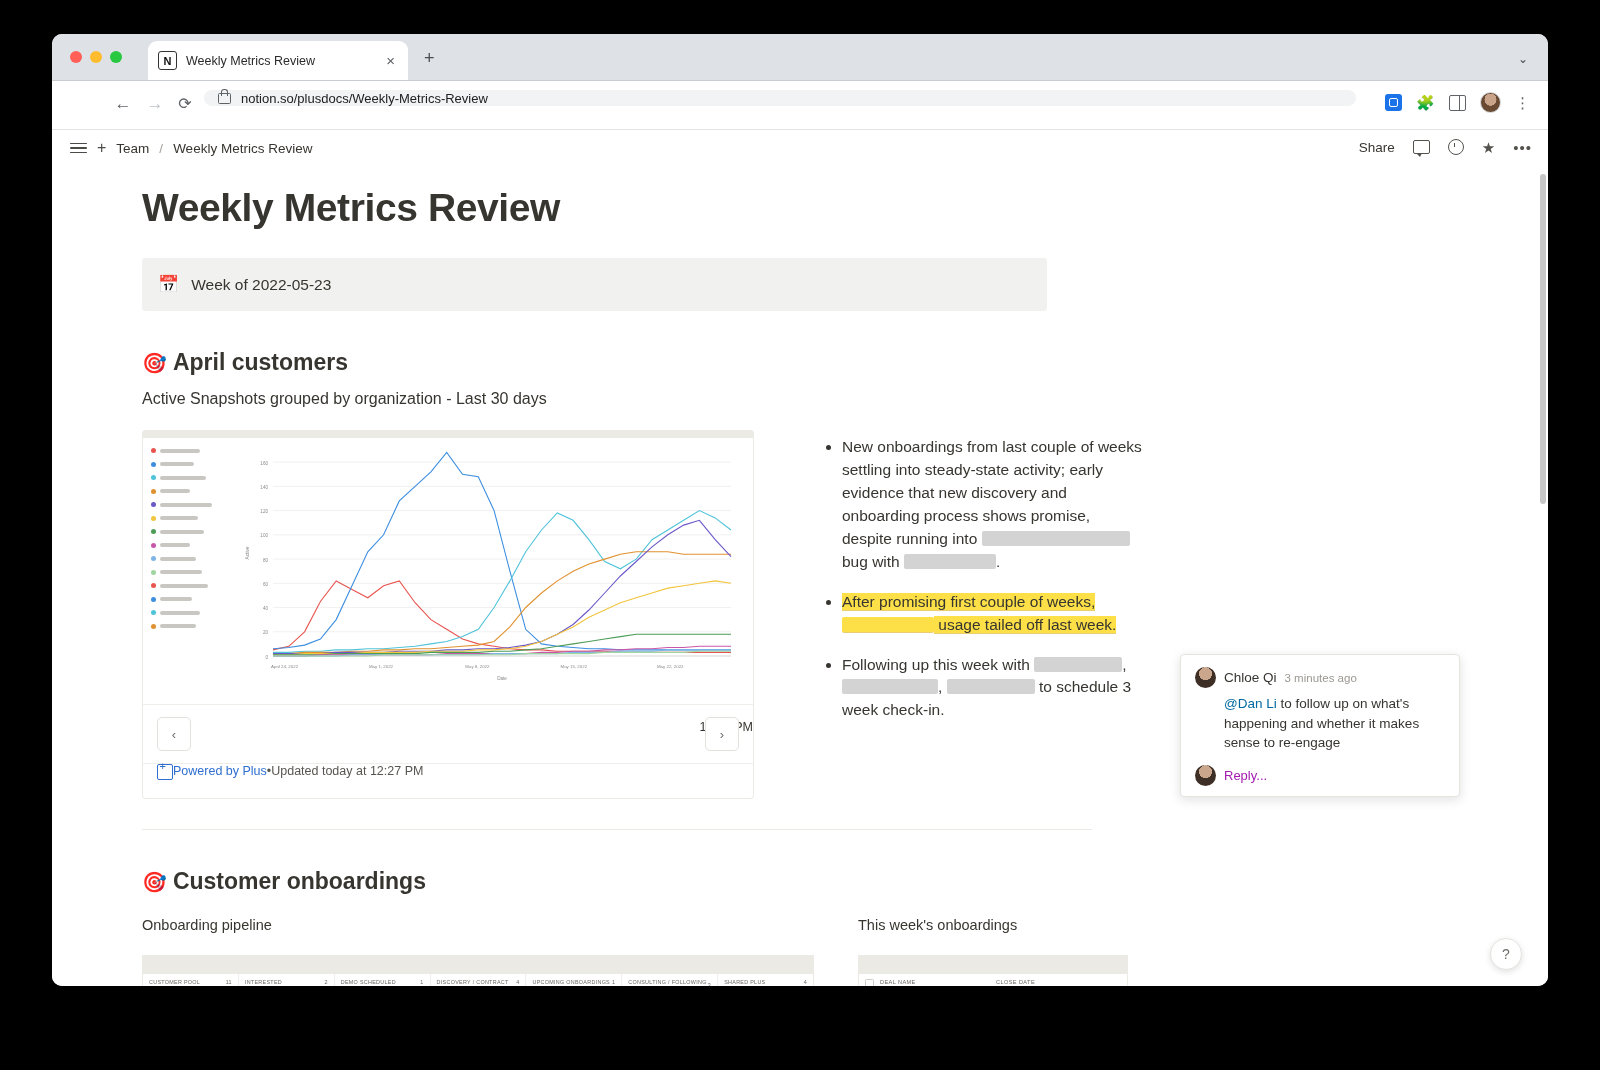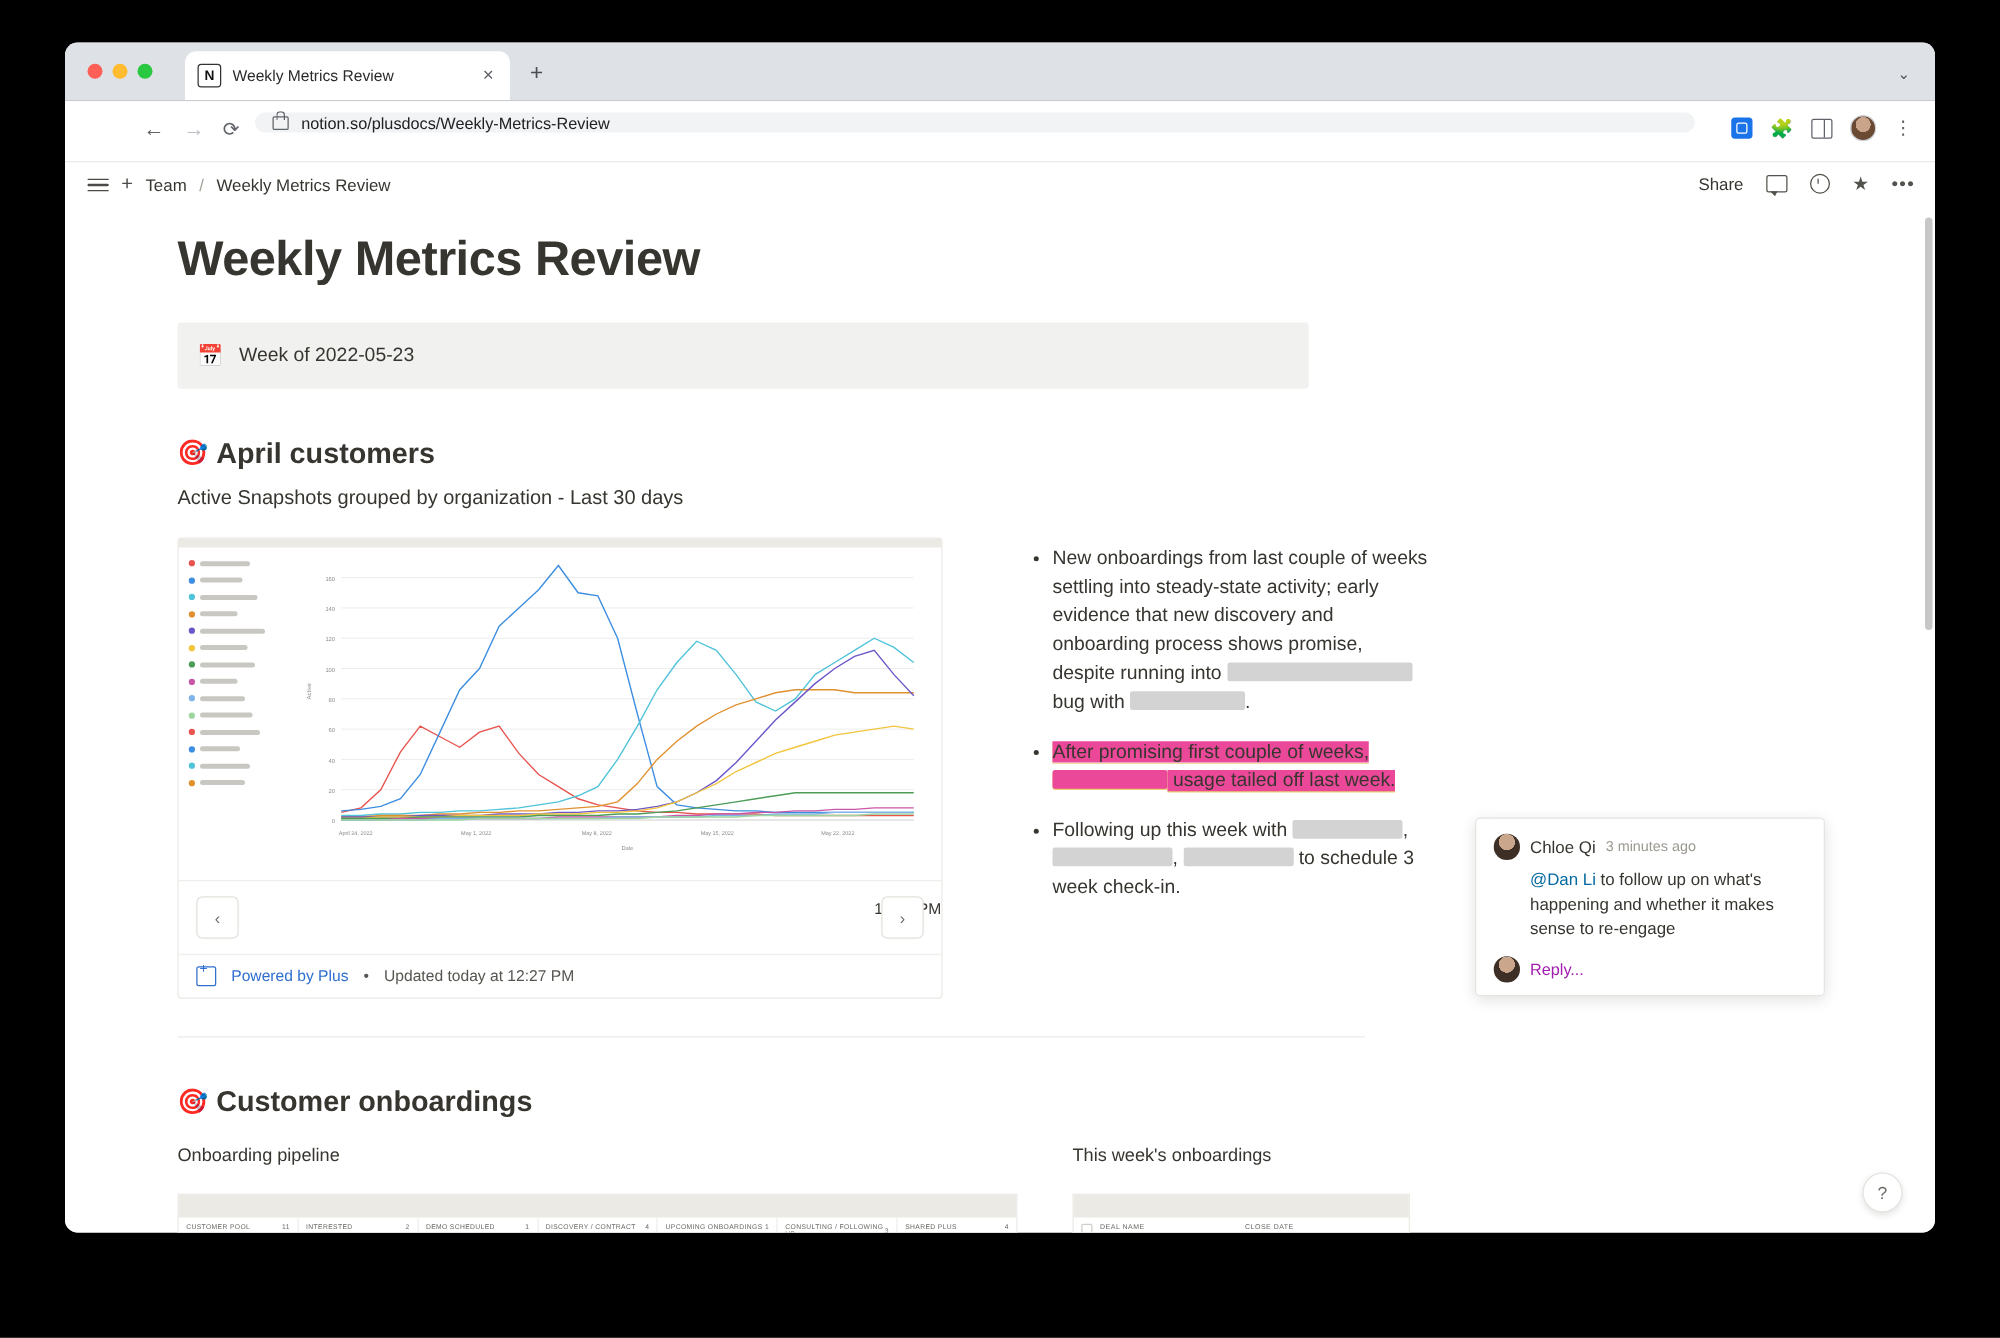--- a/index.html
+++ b/index.html
@@ -368,22 +368,21 @@
     text-align: right;
     font-size: 12.5px;
     color: #37352f;
     line-height: 1.45;
   }
   .chart-time .d2 { color: #9b9890; }
   .chart-foot {
     height: 34px;
     border-top: 1px solid #f0eeea;
     display: flex;
-    align-items: center;
-    gap: 12px;
+    gap: 0;
     padding-left: 14px;
     font-size: 12.5px;
     color: #57554f;
   }
   .plus-logo {
     width: 14px; height: 14px;
     border: 1.6px solid #2f6fd0;
     border-radius: 2px;
     position: relative;
     flex: none;
@@ -409,21 +408,21 @@
     color: #37352f;
     margin-bottom: 17px;
   }
   .redacted {
     display: inline-block;
     background: #d3d3d3;
     border-radius: 2px;
     height: 15px;
     vertical-align: -2px;
   }
-  .hl { background: #ec4899; box-shadow: 0 1px 0 #e9cf73; text-align: right; }
+  .hl { background: #fde047; box-shadow: 0 1px 0 #e9cf73; text-align: right; }
 
   .divider {
     height: 1px;
     background: #eceae5;
     margin-top: 30px;
     width: 950px;
   }
 
   .cols-2 {
     display: flex;

